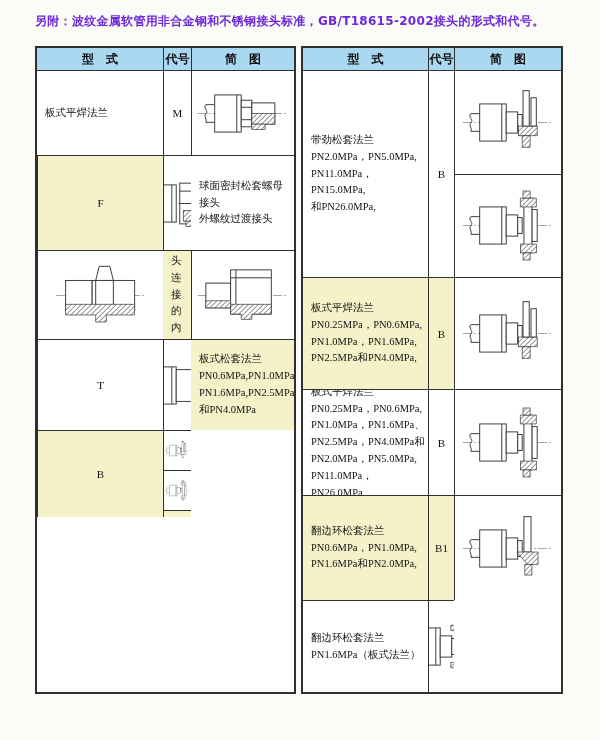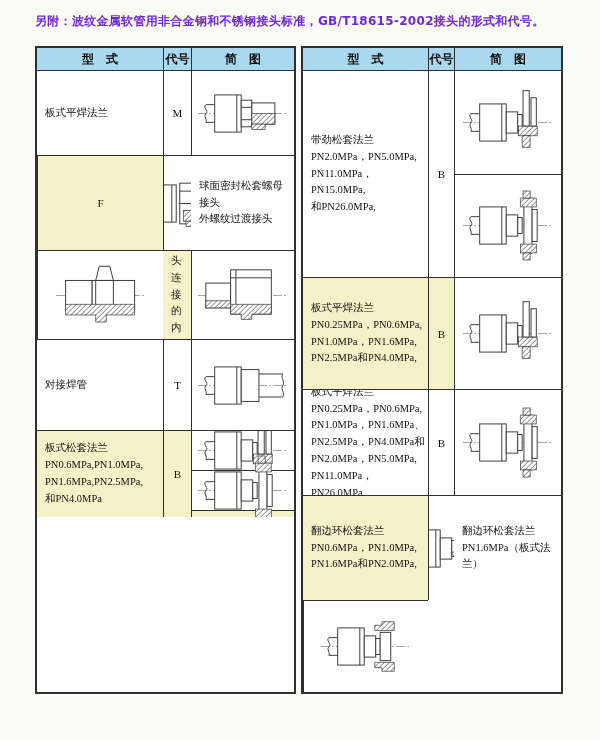--- a/index.html
+++ b/index.html
@@ -150,21 +150,20 @@
           <rect x="10" y="26" width="28" height="28" fill="#ffffff" stroke="#3a3a3a" stroke-width="1.1"></rect>
           <rect x="38" y="11" width="46" height="50" fill="#ffffff" stroke="#3a3a3a" stroke-width="1.1"></rect>
           <line x1="38" y1="20" x2="84" y2="20" fill="none" stroke="#3a3a3a" stroke-width="1.1"></line>
           <line x1="44" y1="11" x2="44" y2="61" fill="none" stroke="#3a3a3a" stroke-width="1.1"></line>
           <rect x="10" y="46" width="28" height="8" fill="url(#hh)" stroke="#3a3a3a" stroke-width="0.8"></rect>
           <path d="M38,50 H84 V61 H62 v6 H50 v-6 H38 Z" fill="url(#hh)" stroke="#3a3a3a" stroke-width="0.8"></path>
         </svg>
       </div>
     </div>
 
-  <div class="cell type-cell col0">对接焊管</div>
   <div class="cell code-cell">T</div>
   <div class="cell diagram-cell">
       <div class="dholder">
         <svg viewBox="0 0 104 80" class="diag" xmlns="http://www.w3.org/2000/svg">
           <defs>
             <pattern id="hh" width="4" height="4" patternUnits="userSpaceOnUse" patternTransform="rotate(45)">
               <rect width="4" height="4" fill="#fff"></rect>
               <line x1="0" y1="0" x2="0" y2="4" stroke="#4a4a4a" stroke-width="1.3"></line>
             </pattern>
           </defs>
@@ -345,20 +344,21 @@
           <rect x="69" y="1" width="8" height="8" fill="url(#hh)" stroke="#3a3a3a" stroke-width="0.8"></rect>
           <rect x="66" y="61" width="18" height="10" fill="url(#hh)" stroke="#3a3a3a" stroke-width="0.8"></rect>
           <rect x="69" y="71" width="8" height="8" fill="url(#hh)" stroke="#3a3a3a" stroke-width="0.8"></rect>
         </svg>
       </div>
     </div>
 
   <div class="cell type-cell col0 hl">翻边环松套法兰
 PN0.6MPa，PN1.0MPa,
 PN1.6MPa和PN2.0MPa,</div>
+  <div class="cell code-cell hl">B1</div>
   <div class="cell diagram-cell">
       <div class="dholder">
         <svg viewBox="0 0 104 80" class="diag" xmlns="http://www.w3.org/2000/svg">
           <defs>
             <pattern id="hh" width="4" height="4" patternUnits="userSpaceOnUse" patternTransform="rotate(45)">
               <rect width="4" height="4" fill="#fff"></rect>
               <line x1="0" y1="0" x2="0" y2="4" stroke="#4a4a4a" stroke-width="1.3"></line>
             </pattern>
           </defs>
           <line x1="1" y1="40" x2="103" y2="40" stroke="#6a6a6a" stroke-width="0.7" stroke-dasharray="10 2.5 2 2.5"></line>

